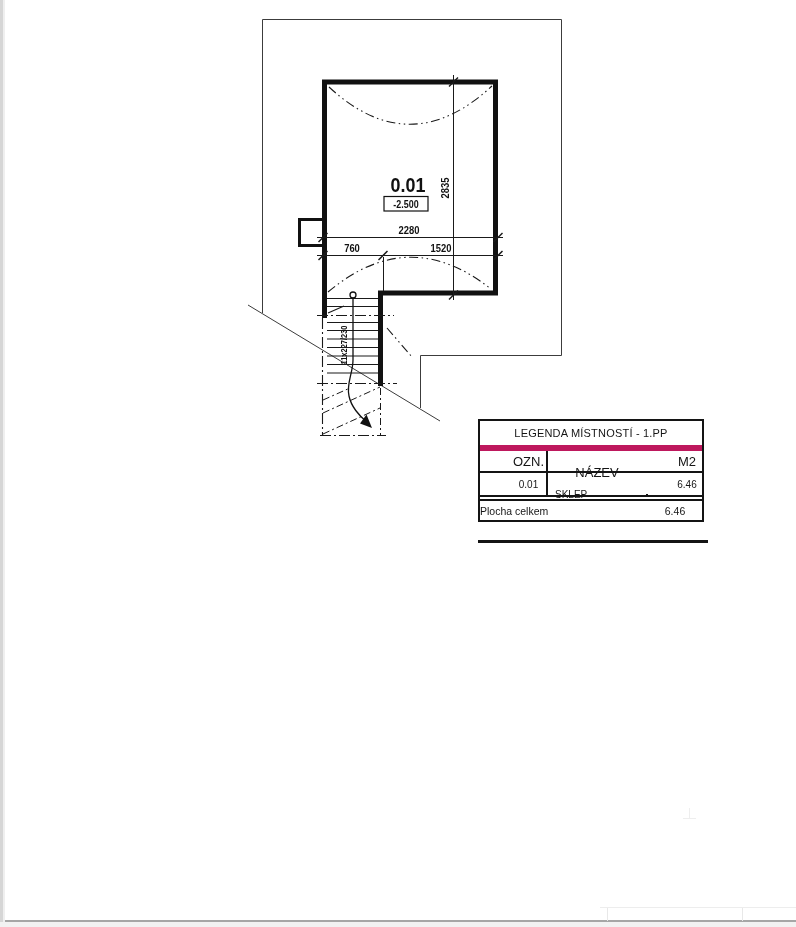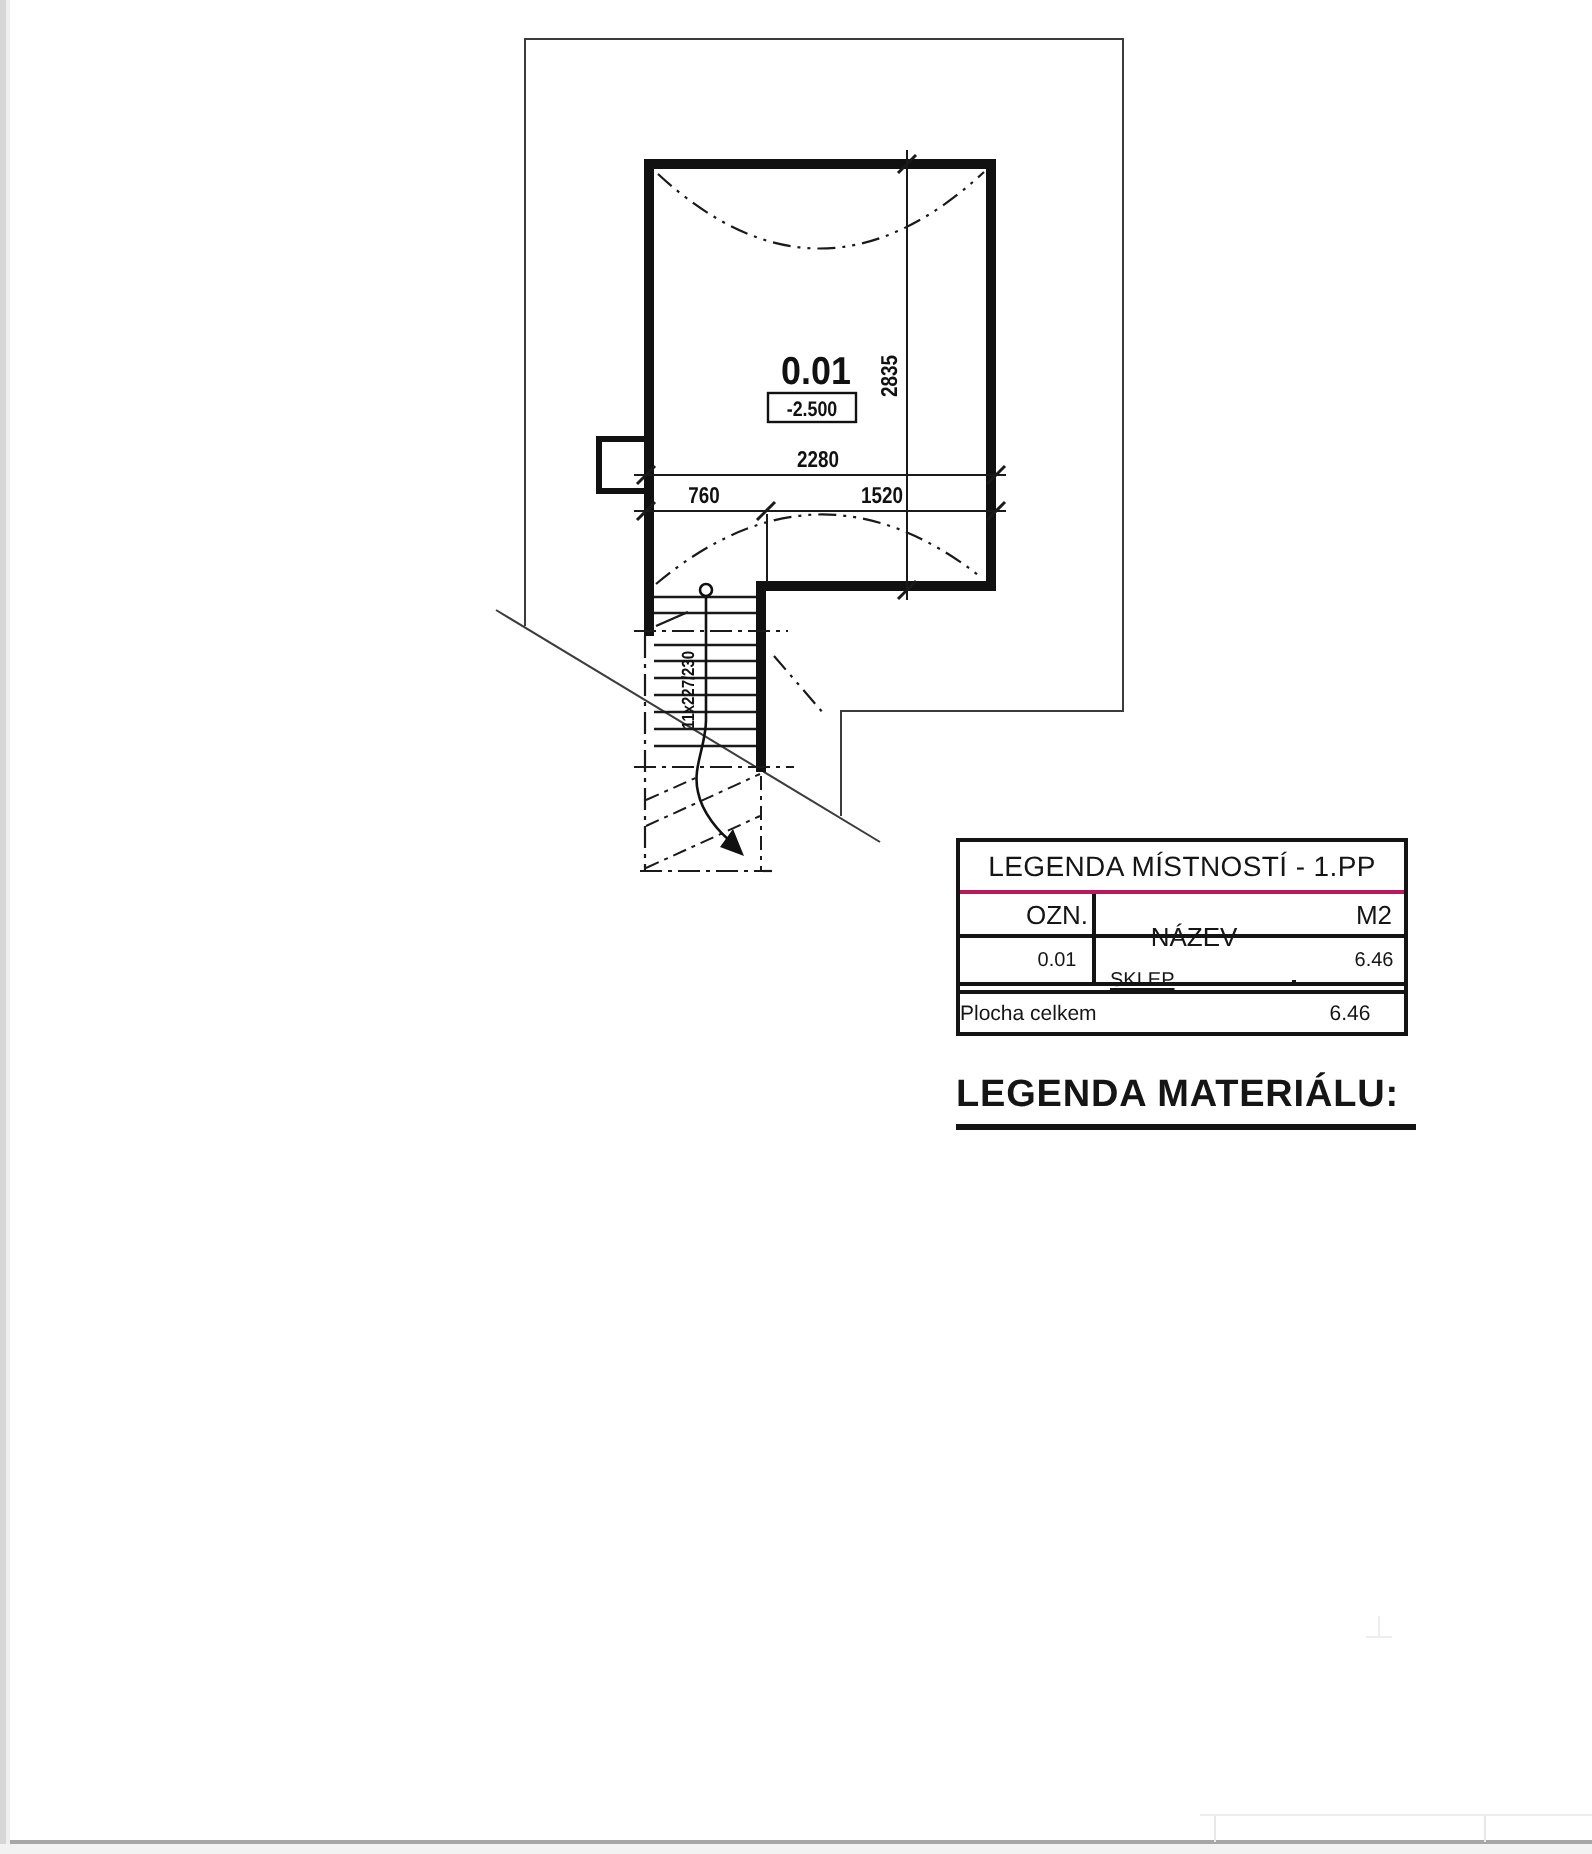--- a/index.html
+++ b/index.html
@@ -18,22 +18,22 @@
   .faint-v2{position:absolute;left:742px;top:908px;width:1px;height:13px;background:#e8e8e8;}
   .faint-cross-v{position:absolute;left:689px;top:808px;width:1px;height:11px;background:#eeeeee;}
   .faint-cross-h{position:absolute;left:683px;top:818px;width:13px;height:1px;background:#eeeeee;}
 
   
   .room-legend{
     position:absolute;left:478px;top:419px;width:226px;background:#fff;
     border:2px solid #141414;box-sizing:border-box;
   }
   .rl-title{
-    height:24px;line-height:24px;text-align:center;font-size:14px;
-    letter-spacing:.2px;border-bottom:2px solid #be185d;white-space:nowrap;
+    height:24px;line-height:24px;text-align:center;font-size:11px;
+    letter-spacing:.2px;border-bottom:6px solid #be185d;white-space:nowrap;
   }
   .rl-header{display:flex;height:20px;border-bottom:2px solid #141414;font-size:13px;}
   .rl-row{display:flex;height:22px;border-bottom:2px solid #141414;font-size:10px;}
   .c-ozn{width:37px;border-right:2px solid #141414;display:flex;align-items:center;justify-content:center;box-sizing:border-box;margin-left:31px;}
   .c-nazev{flex:1;border-right:2px solid #141414;display:flex;align-items:center;justify-content:center;box-sizing:border-box;margin-top:21px;}
   .c-nazev.left{justify-content:flex-start;padding-left:7px;text-decoration:underline;}
   .c-m2{width:54px;display:flex;align-items:center;justify-content:center;box-sizing:border-box;padding-left:24px;}
   .rl-sep{height:2px;border-bottom:2px solid #141414;}
   .rl-footer{display:flex;height:19px;align-items:center;font-size:10.5px;}
   .rl-footer .lbl{flex:1;padding-left:0;}
@@ -159,15 +159,14 @@
     <div class="c-m2">6.46</div>
   </div>
   <div class="rl-sep"></div>
   <div class="rl-footer">
     <div class="lbl">Plocha celkem</div>
     <div class="val">6.46</div>
   </div>
 </div>
 
 <div class="material-legend">
-  <div class="ml-title">LEGENDA MATERIÁLU:</div>
   <div class="ml-underline"></div>
 </div>
 
 </body></html>

